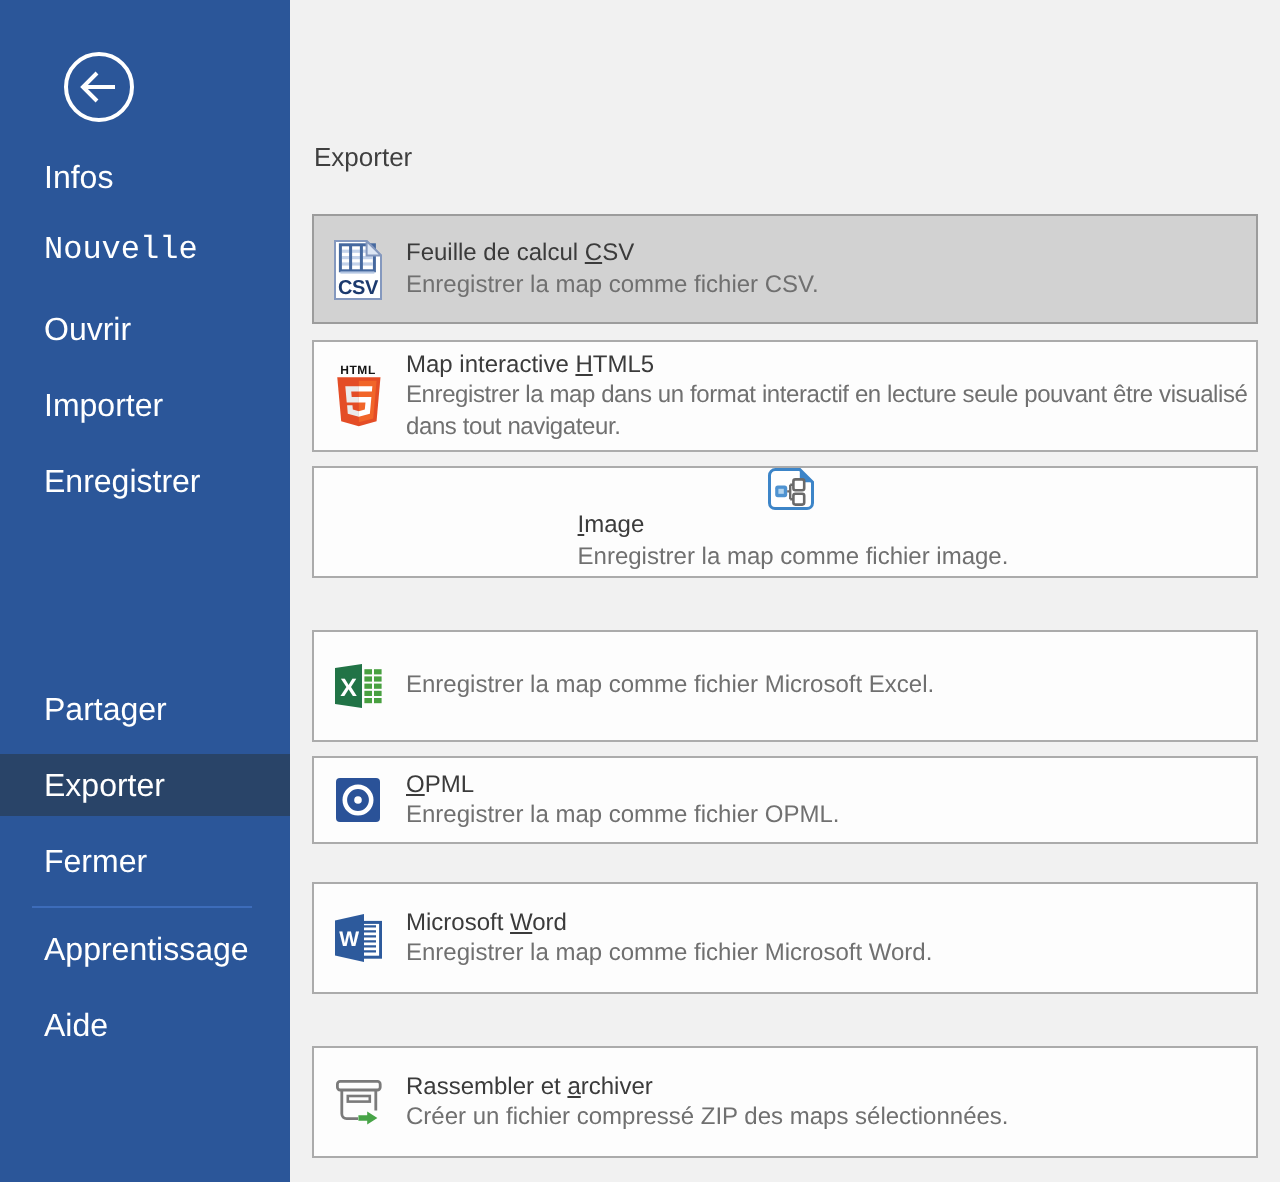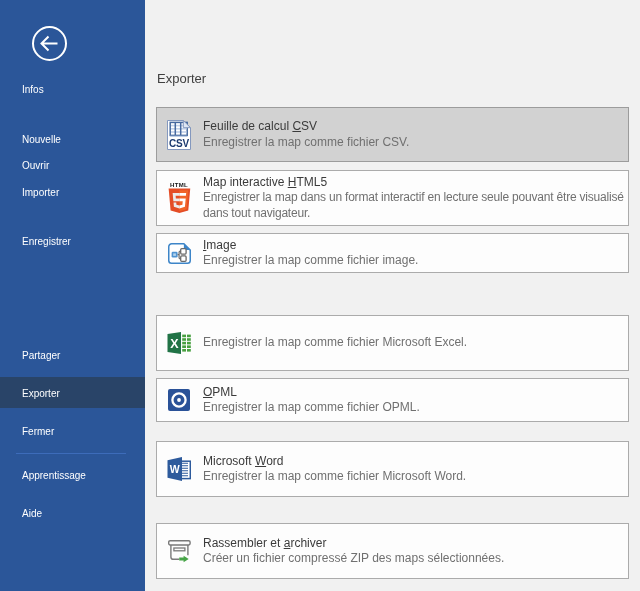--- a/index.html
+++ b/index.html
@@ -9,21 +9,21 @@
   background:#f1f1f1;
   position:relative;
 }
 #sidebar {
   position:absolute; left:0; top:0; width:145px; height:591px;
   background:#2b5699;
 }
 #backbtn { position:absolute; left:31px; top:25px; }
 .menuitem {
   position:absolute; left:0; width:145px; height:31px;
-  color:#ffffff; font-size:10px; line-height:33px;
+  color:#ffffff; font-size:16px; line-height:33px;
   padding-left:22px;
 }
 .menuitem.sel { background:#294468; }
 #sep { position:absolute; left:16px; top:453px; width:110px; height:1px; background:#3d6cba; }
 #header {
   position:absolute; left:157px; top:71px;
   font-size:13px; color:#3f3f3f;
 }
 .box {
   position:absolute; left:156px; width:473px;
@@ -37,23 +37,23 @@
 .desc { font-size:12px; color:#707070; line-height:15.5px; }
 </style>
 </head>
 <body>
 <div id="sidebar">
   <svg id="backbtn" width="37" height="37" viewBox="0 0 37 37">
     <circle cx="18.5" cy="18.5" r="16.5" fill="none" stroke="#ffffff" stroke-width="2"></circle>
     <path d="M 26.5 18.5 L 11.5 18.5 M 17.5 11.5 L 10.5 18.5 L 17.5 25.5" fill="none" stroke="#ffffff" stroke-width="2"></path>
   </svg>
   <div class="menuitem" style="top:73px;">Infos</div>
-  <div class="menuitem" style="top:123px;">Nouvelle</div>
+  <div class="menuitem" style="top:109px;font-family:Liberation Mono, monospace;">Nouvelle</div>
   <div class="menuitem" style="top:149px;">Ouvrir</div>
-  <div class="menuitem" style="top:176px;">Importer</div>
+  <div class="menuitem" style="top:187px;">Importer</div>
   <div class="menuitem" style="top:225px;">Enregistrer</div>
   <div class="menuitem" style="top:339px;">Partager</div>
   <div class="menuitem sel" style="top:377px;">Exporter</div>
   <div class="menuitem" style="top:415px;">Fermer</div>
   <div id="sep"></div>
   <div class="menuitem" style="top:459px;">Apprentissage</div>
   <div class="menuitem" style="top:497px;">Aide</div>
 </div>
 <div id="header">Exporter</div>
 
@@ -90,21 +90,21 @@
         <path fill="#ffffff" d="M255 208 v57 h70 l-7 73 -63 17 v59 l116 -32 16 -174 z m0 -114 v56 h137 l5 -56 z"></path>
       </g>
     </svg>
   </div>
   <div class="txt">
     <div class="title">Map interactive <u>H</u>TML5</div>
     <div class="desc" style="white-space:nowrap; letter-spacing:-0.2px;">Enregistrer la map dans un format interactif en lecture seule pouvant être visualisé<br>dans tout navigateur.</div>
   </div>
 </div>
 
-<div class="box" style="top:233px; height:40px;">
+<div class="box" style="top:233px; height:56px;flex-direction:column;">
   <div class="iconslot">
     <svg width="23" height="21" viewBox="0 0 23 21">
       <path d="M3.7 0.75 H15.9 L22.25 7.1 V17.5 A2.75 2.75 0 0 1 19.5 20.25 H3.5 A2.75 2.75 0 0 1 0.75 17.5 V3.7 A2.95 2.95 0 0 1 3.7 0.75 Z" fill="#ffffff" stroke="#3d85c8" stroke-width="1.5"></path>
       <path d="M15.9 0.75 L22.25 7.1 H15.9 Z" fill="#3d85c8"></path>
       <rect x="3.6" y="8.8" width="6" height="5.8" rx="1.3" fill="#4f93d1"></rect>
       <rect x="5.2" y="10.4" width="2.7" height="2.5" fill="#b3d4ee"></rect>
       <rect x="12.7" y="5.7" width="5.4" height="5.4" rx="1" fill="#ffffff" stroke="#6a6a6a" stroke-width="1.3"></rect>
       <rect x="12.7" y="12.9" width="5.4" height="5.4" rx="1" fill="#ffffff" stroke="#6a6a6a" stroke-width="1.3"></rect>
       <path d="M9.6 11.7 H11.1 M11.1 8.4 V15.6 M11.1 8.4 H12.7 M11.1 15.6 H12.7" stroke="#6a6a6a" stroke-width="1.2" fill="none"></path>
     </svg>

